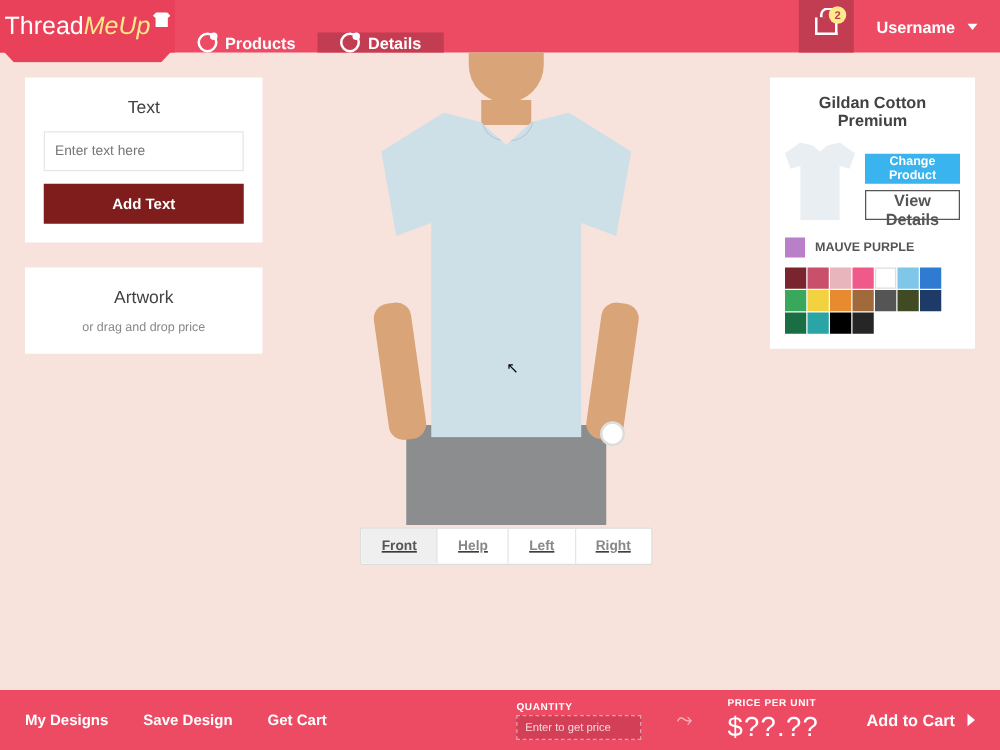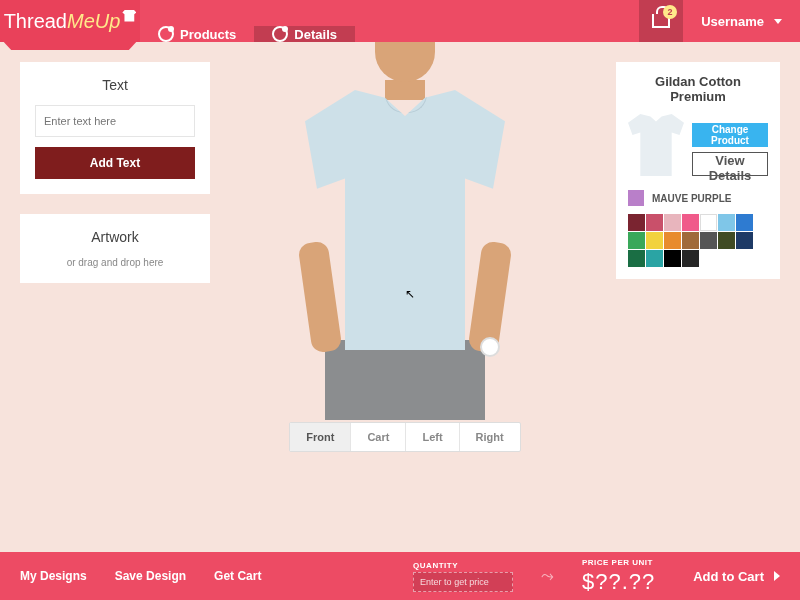--- a/index.html
+++ b/index.html
@@ -45,21 +45,21 @@
 .model-torso { width: 200px; height: 260px; margin: -10px auto 0; position: relative; overflow: hidden; }
 .shirt { position: absolute; width: 200px; height: 260px; background: #cde0e8; clip-path: polygon(25% 0, 40% 3%, 50% 10%, 60% 3%, 75% 0, 100% 12%, 94% 38%, 80% 34%, 80% 100%, 20% 100%, 20% 34%, 6% 38%, 0 12%); }
 .shirt::after { content: ""; position: absolute; width: 40px; height: 18px; border: 1px solid #b8ccd6; border-top: none; border-radius: 0 0 20px 20px; top: 4px; left: 80px; }
 .model-arm-l, .model-arm-r { position: absolute; width: 30px; height: 110px; background: #d9a478; top: 200px; border-radius: 12px; }
 .model-arm-l { left: 30px; transform: rotate(-8deg); }
 .model-arm-r { right: 30px; transform: rotate(8deg); }
 .model-watch { position: absolute; width: 20px; height: 20px; background: #fff; border: 2px solid #ddd; border-radius: 50%; right: 35px; top: 295px; }
 .model-jeans { width: 160px; height: 80px; background: #8b8d8f; margin: -10px auto 0; border-radius: 4px 4px 0 0; }
 .cursor { position: absolute; top: 225px; left: 50%; font-size: 12px; color: #000; pointer-events: none; }
 
-.view-tabs { position: absolute; bottom: 80px; display: flex; background: #fff; border: 1px solid #ddd; border-radius: 2px; overflow: hidden; }
+.view-tabs { position: absolute; bottom: 80px; display: flex; background: #fff; border: 1px solid #ddd; border-radius: 2px; overflow: hidden; text-decoration: underline; }
 .view-tab { padding: 8px 16px; font-size: 11px; font-weight: 600; color: #888; border-right: 1px solid #e5e5e5; cursor: pointer; }
 .view-tab:last-child { border-right: none; }
 .view-tab.active { background: #efefef; color: #555; }
 
 
 .product-panel { background: #fff; padding: 12px; margin-left: 16px; }
 .product-panel h3 { text-align: center; font-size: 13px; font-weight: 700; color: #424242; margin-bottom: 10px; }
 .product-row { display: flex; gap: 8px; align-items: flex-end; }
 .mini-shirt { width: 56px; height: 62px; background: #e8eef2; clip-path: polygon(22% 0, 40% 4%, 50% 12%, 60% 4%, 78% 0, 100% 14%, 92% 34%, 78% 30%, 78% 100%, 22% 100%, 22% 30%, 8% 34%, 0 14%); flex-shrink: 0; }
 .product-btns { display: flex; flex-direction: column; gap: 5px; flex: 1; }
@@ -117,40 +117,40 @@
 <div class="main">
 
   <div class="col-left">
     <div class="panel">
       <h3>Text</h3>
       <input class="text-input" placeholder="Enter text here" style="">
       <button class="btn-blue">Add Text</button>
     </div>
     <div class="panel">
       <h3>Artwork</h3>
-      <div class="hint">or drag and drop here</div>
+      <div class="hint">or drag and drop price</div>
     </div>
   </div>
 
   <div class="col-center">
     <div class="model-wrap">
       <div class="model-head"></div>
       <div class="model-neck"></div>
       <div class="model-torso">
         <div class="shirt"></div>
       </div>
       <div class="model-arm-l"></div>
       <div class="model-arm-r"></div>
       <div class="model-watch"></div>
       <div class="model-jeans"></div>
     </div>
     <span class="cursor">↖</span>
     <div class="view-tabs">
       <div class="view-tab active">Front</div>
-      <div class="view-tab">Cart</div>
+      <div class="view-tab">Help</div>
       <div class="view-tab">Left</div>
       <div class="view-tab">Right</div>
     </div>
   </div>
 
   <div class="col-right">
     <div class="product-panel">
       <h3>Gildan Cotton Premium</h3>
       <div class="product-row">
         <div class="mini-shirt"></div>

